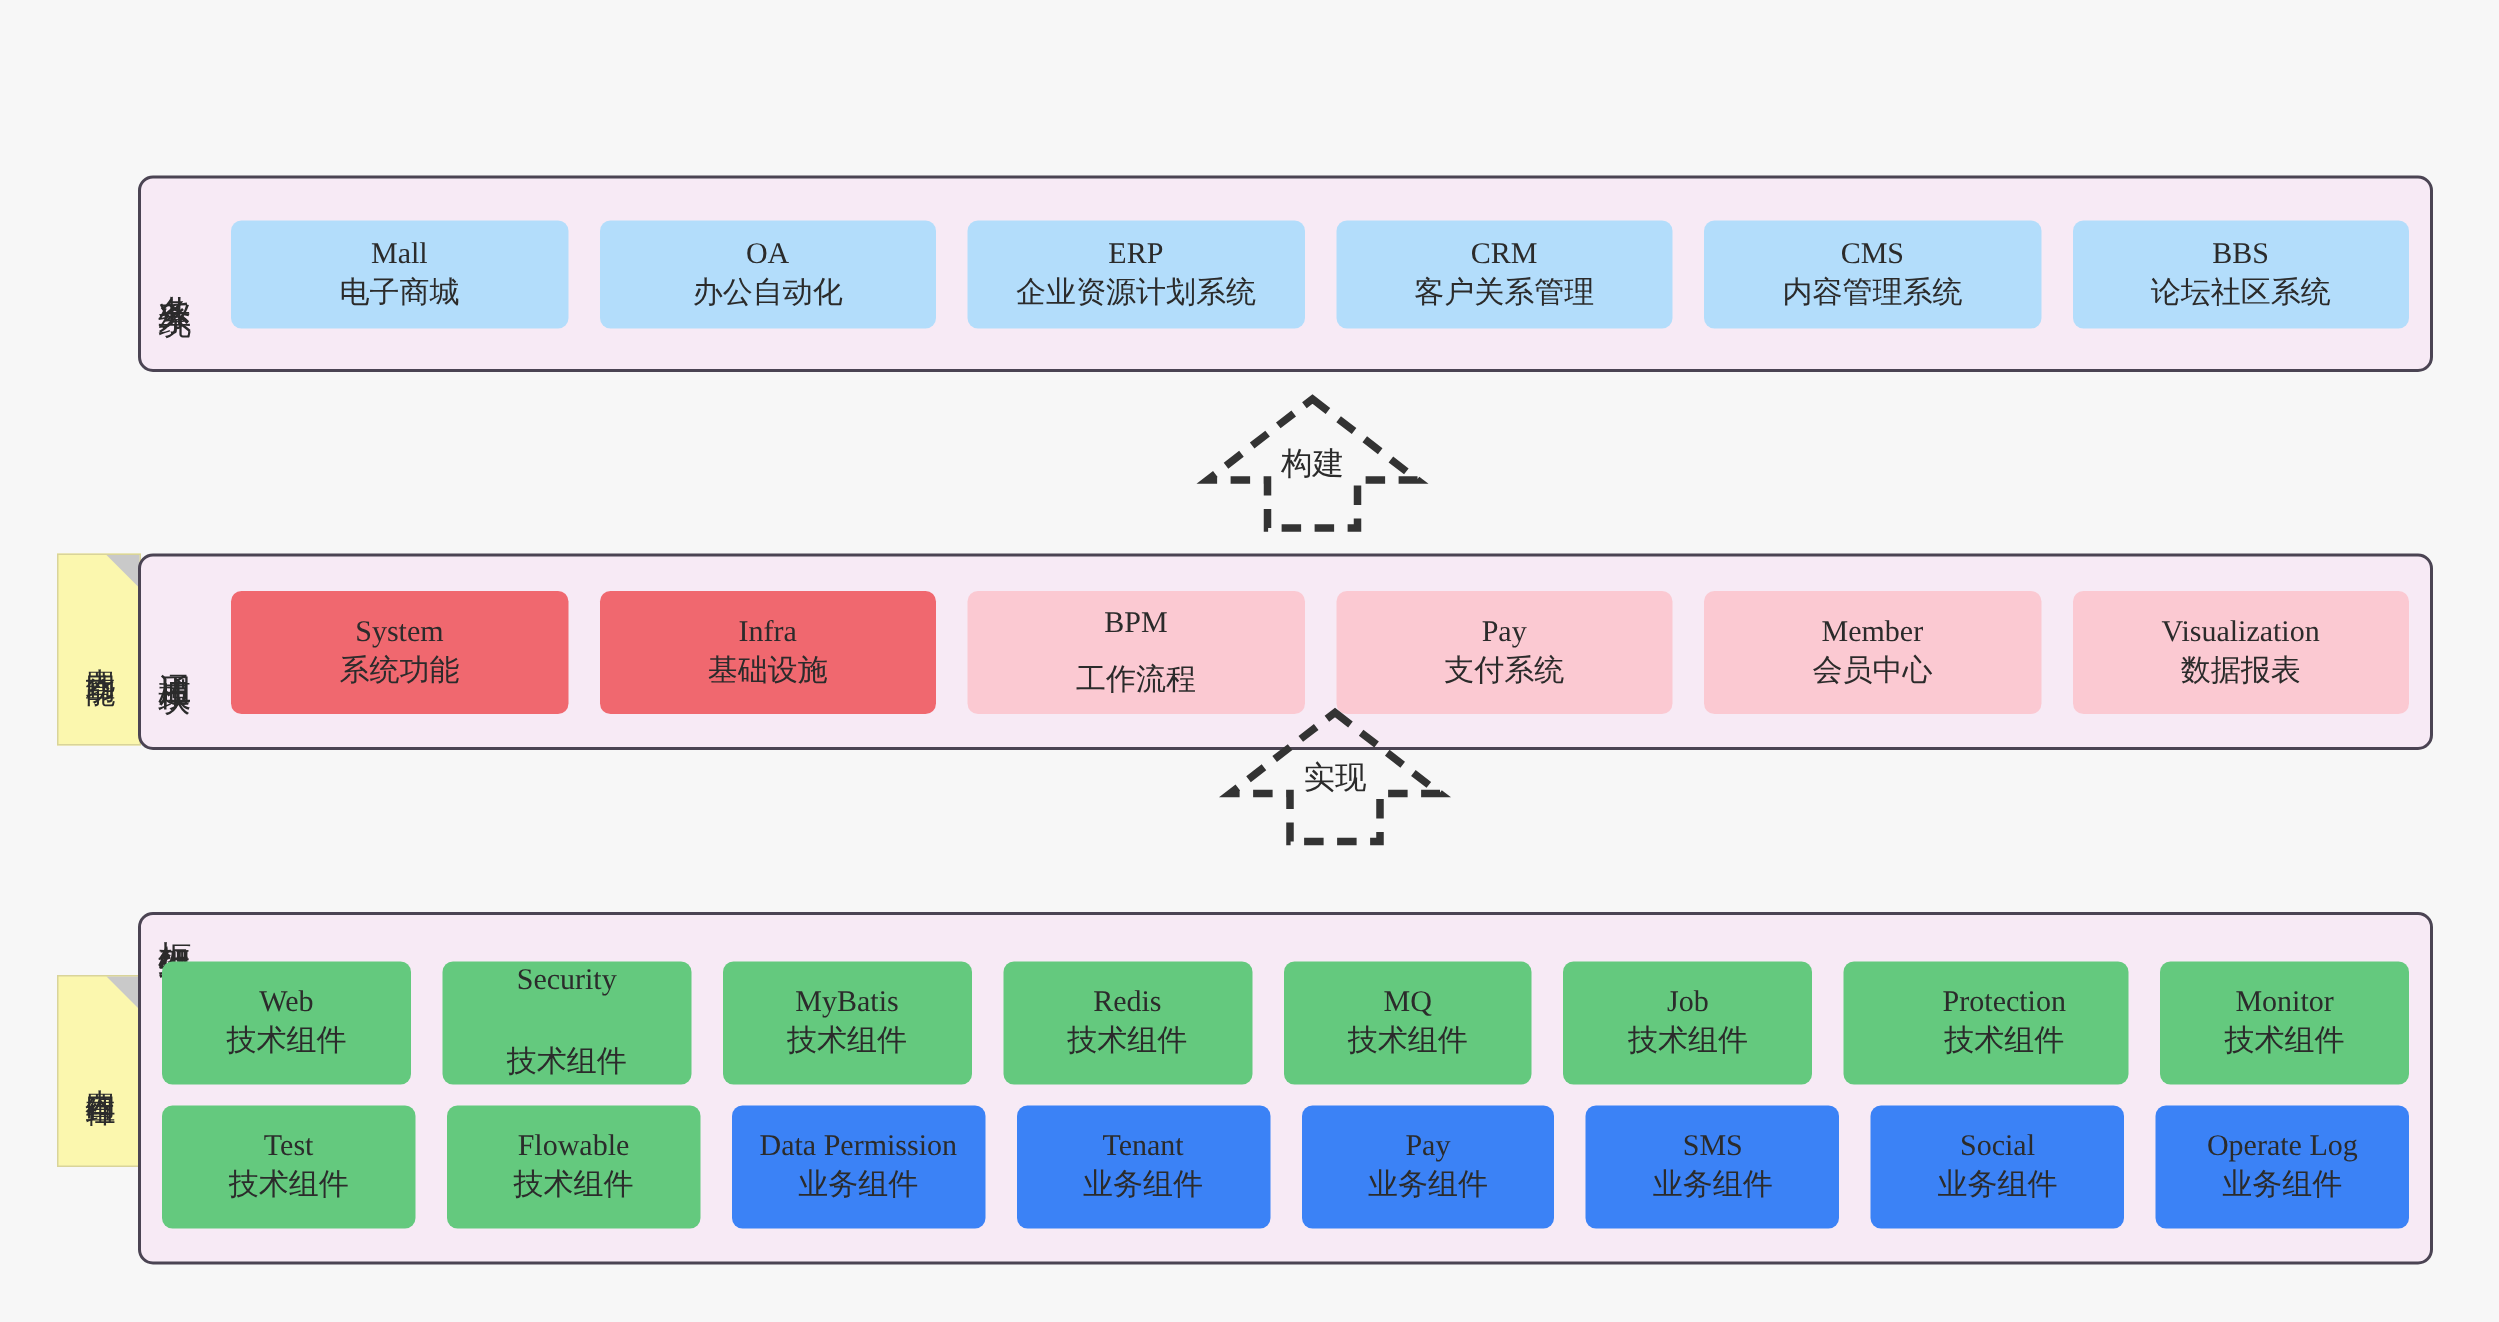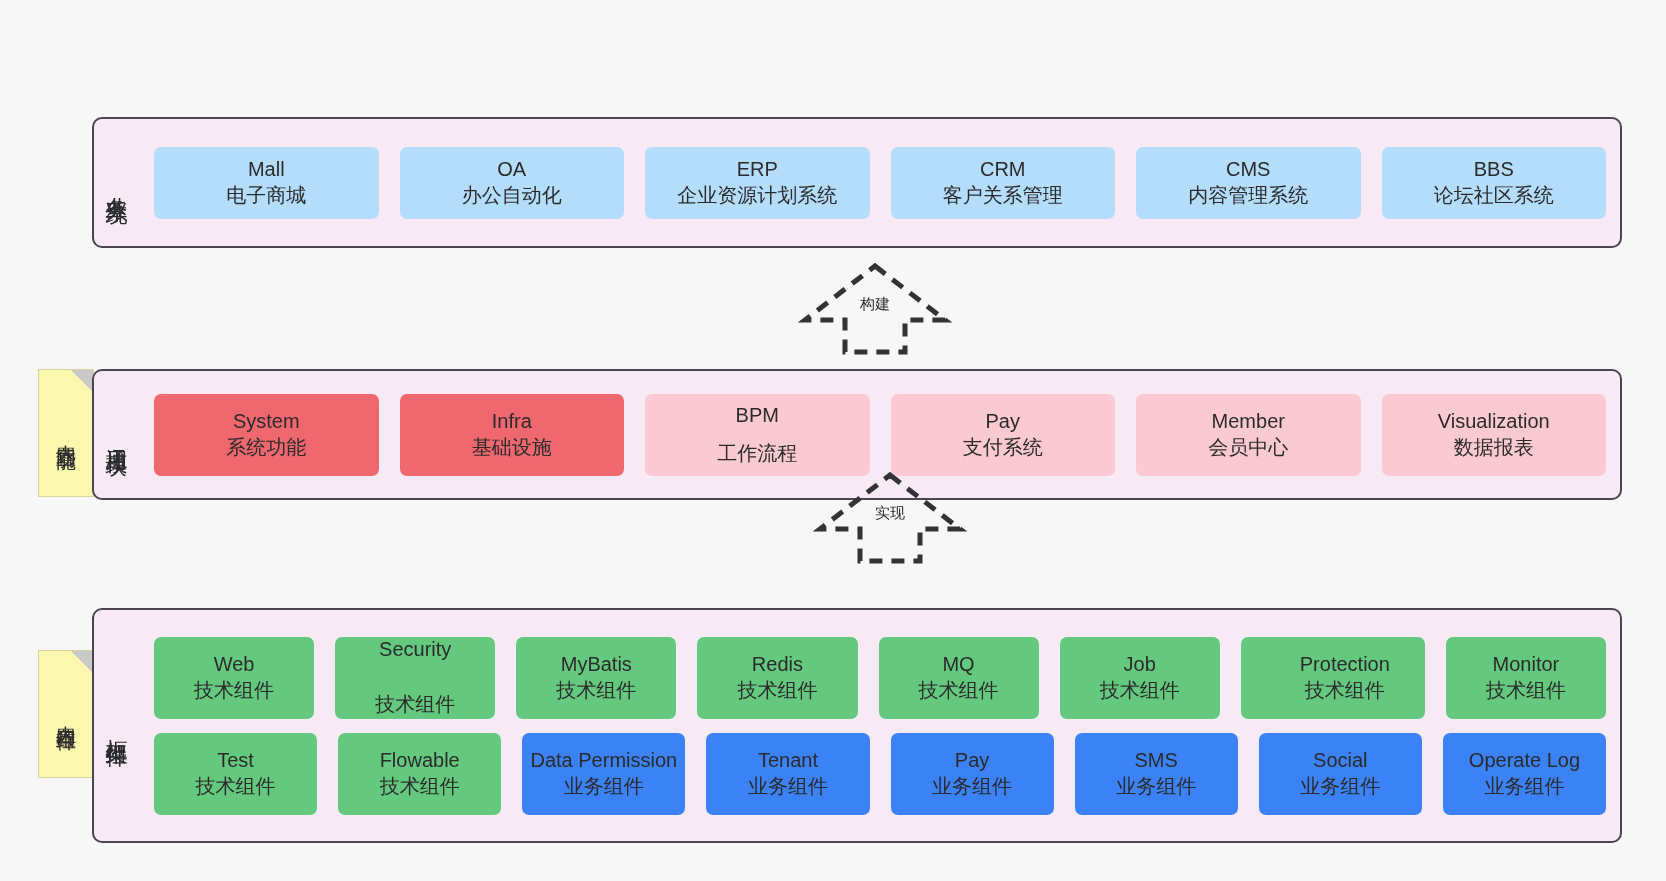--- a/index.html
+++ b/index.html
@@ -19,20 +19,21 @@
 
   
   .layer {
     position: absolute;
     box-sizing: border-box;
     background: #f7eaf5;
     border: 2px solid #4b4453;
     border-radius: 10px;
     display: flex;
     align-items: stretch;
+    font-family: Liberation Serif, serif;
   }
   .layer-title {
     flex: 0 0 auto;
     width: 46px;
     display: flex;
     align-items: center;
     justify-content: center;
     font-size: 22px;
     color: #2b2b2b;
     writing-mode: vertical-rl;
@@ -112,21 +113,21 @@
     height: 92px;
   }
   .arrow svg { display: block; overflow: visible; }
   .arrow-label {
     position: absolute;
     left: 50%;
     transform: translateX(-50%);
     top: 32px;
     background: #f7f7f7;
     padding: 1px 3px;
-    font-size: 15px;
+    font-size: 21px;
     color: #2b2b2b;
     user-select: none;
     white-space: nowrap;
   }
 </style>
 </head>
 <body>
 
 <div id="canvas">
 
@@ -209,21 +210,21 @@
     <svg width="150" height="92" viewBox="0 0 150 92" aria-hidden="true">
       <path d="M75 4 L145 58 L105 58 L105 90 L45 90 L45 58 L5 58 Z" fill="none" stroke="#333333" stroke-width="5" stroke-dasharray="13 9" stroke-linejoin="miter"></path>
     </svg>
     <span class="arrow-label">实现</span>
   </div>
 
   <div class="note" style="left:38px; top:650px; width:56px; height:128px;">
     <span>内置组件</span>
   </div>
 
-  <div class="layer" id="layer-framework" style="left:92px; top:608px; width:1530px; height:235px;">
+  <div class="layer" id="layer-framework" style="left:92px; top:608px; width:1530px; height:235px;flex-direction:column;">
     <div class="layer-title">框架组件</div>
     <div class="layer-body">
 
       <div class="row">
         <div class="card c-green" style="height:82px;">
           <span class="c-title">Web</span>
           <span class="c-sub">技术组件</span>
         </div>
         <div class="card c-green" style="height:82px;gap:29px;">
           <span class="c-title">Security</span>

